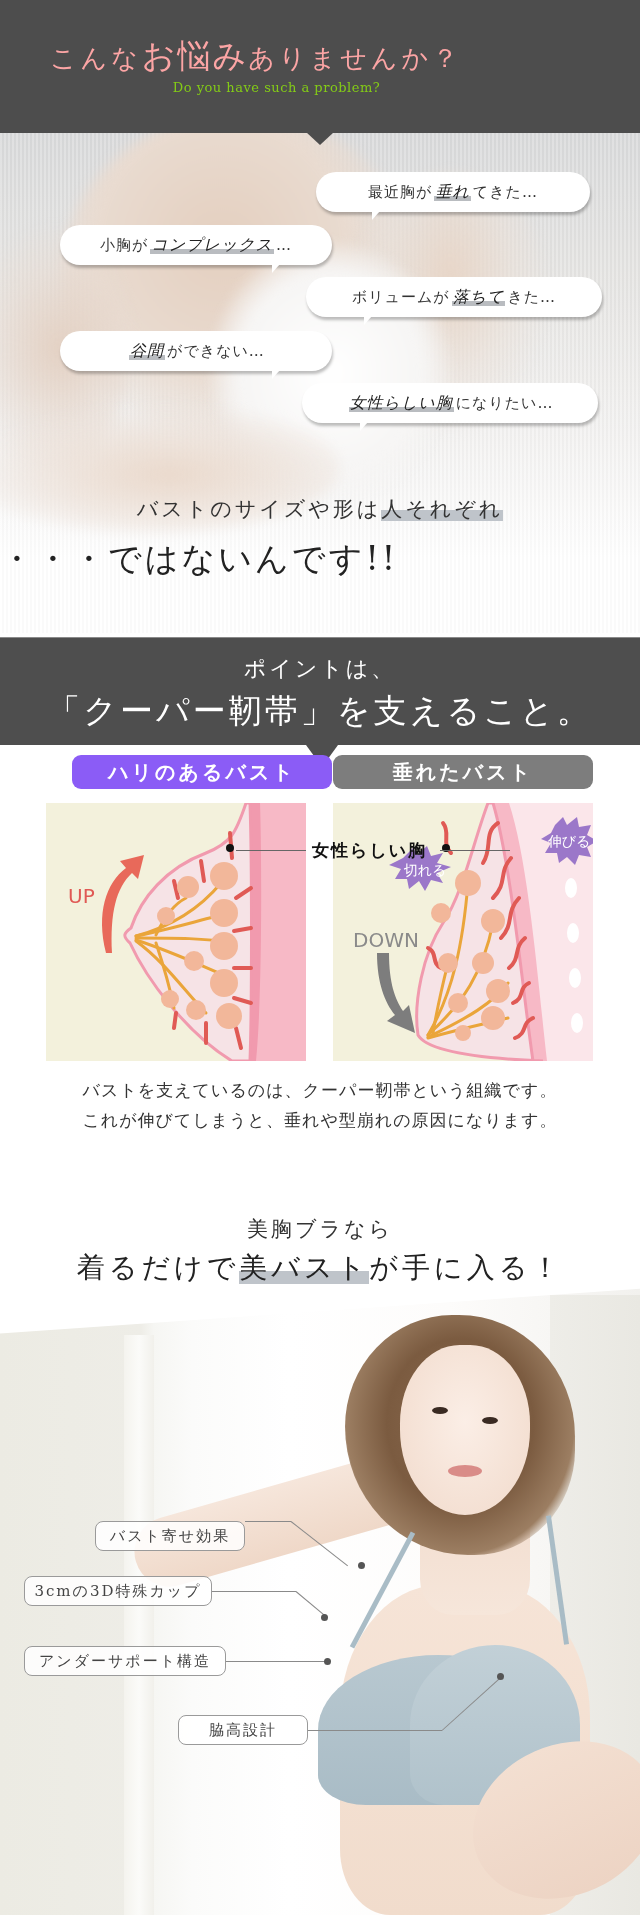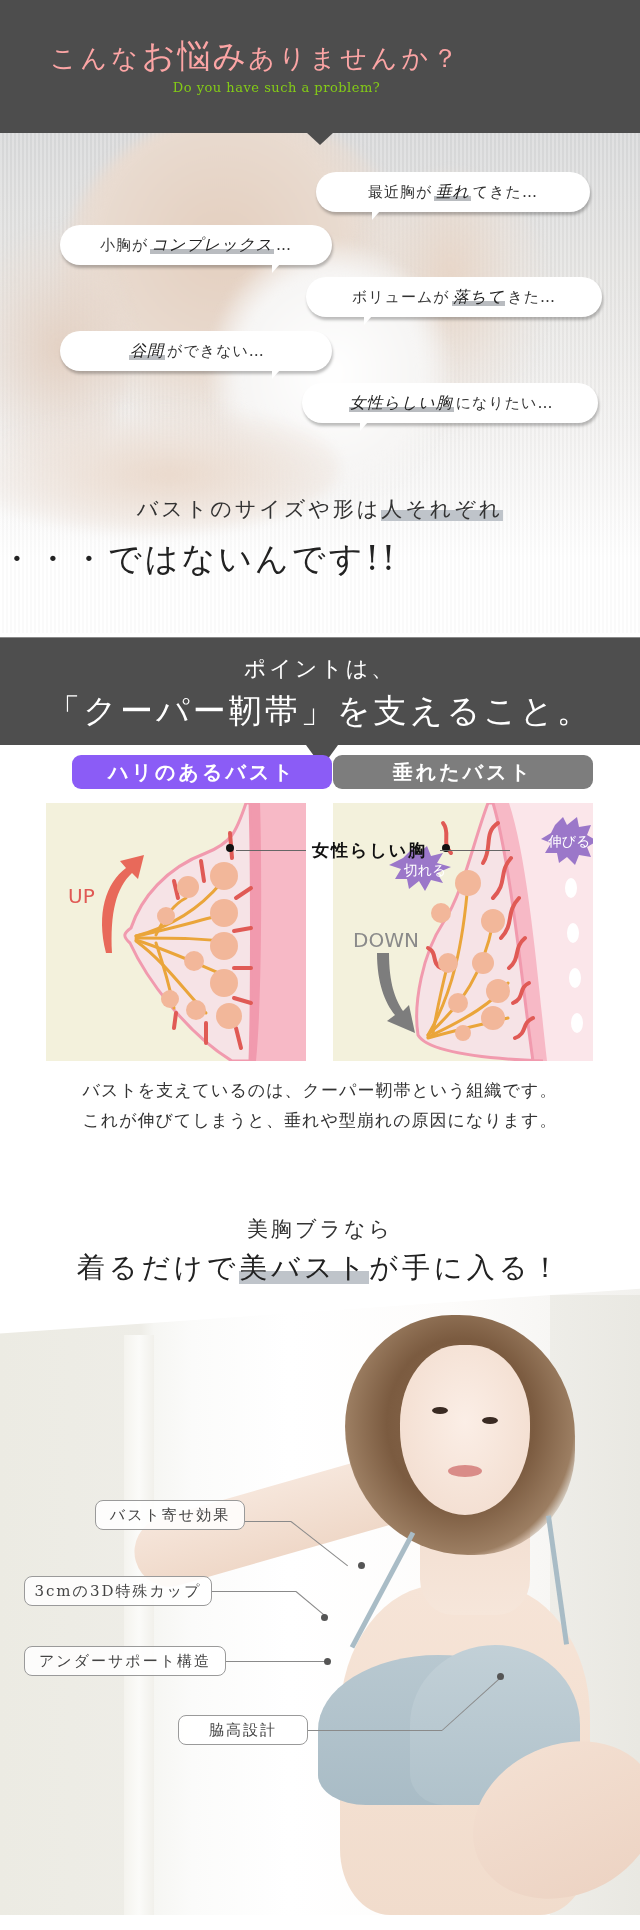--- a/index.html
+++ b/index.html
@@ -85,21 +85,21 @@
   .torso { left:340px; top:400px; width:250px; height:330px; border-radius:40% 40% 20% 20%; background:linear-gradient(180deg,#f6e4d7,#f1dccc); }
   .bra-cup { left:318px; top:470px; width:240px; height:150px; border-radius:50% 50% 20% 20%; background:linear-gradient(180deg,#b8c8d0,#a9bcc6); }
   .bra-cup.two { left:410px; top:460px; width:170px; height:160px; background:linear-gradient(180deg,#c2d0d7,#b0c2cb); }
   .strap { width:5px; height:130px; background:#a9bcc6; }
   .strap.l { left:380px; top:340px; transform:rotate(28deg); }
   .strap.r { left:555px; top:330px; transform:rotate(-8deg); }
   .arm-down { left:470px; top:560px; width:190px; height:150px; border-radius:50%; background:linear-gradient(180deg,#f3dfd1,#edd4c4); transform:rotate(-24deg); }
 
   
   .callout { position:absolute; z-index:4; height:30px; background:rgba(255,255,255,0.85); border:1px solid #9a9a9a; border-radius:8px; font-size:15px; letter-spacing:2px; color:#444; display:flex; align-items:center; justify-content:center; white-space:nowrap; }
-  .co1 { left:95px; top:315px; width:150px; }
+  .co1 { left:95px; top:336px; width:150px; }
   .co2 { left:24px; top:391px; width:188px; }
   .co3 { left:24px; top:461px; width:202px; }
   .co4 { left:178px; top:530px; width:130px; }
   .leader { position:absolute; z-index:4; height:1px; background:#8a8a8a; transform-origin:left center; }
   .dot { position:absolute; z-index:4; width:7px; height:7px; border-radius:50%; background:#555; }
 </style>
 </head>
 <body>
 
 <header class="hdr1">

